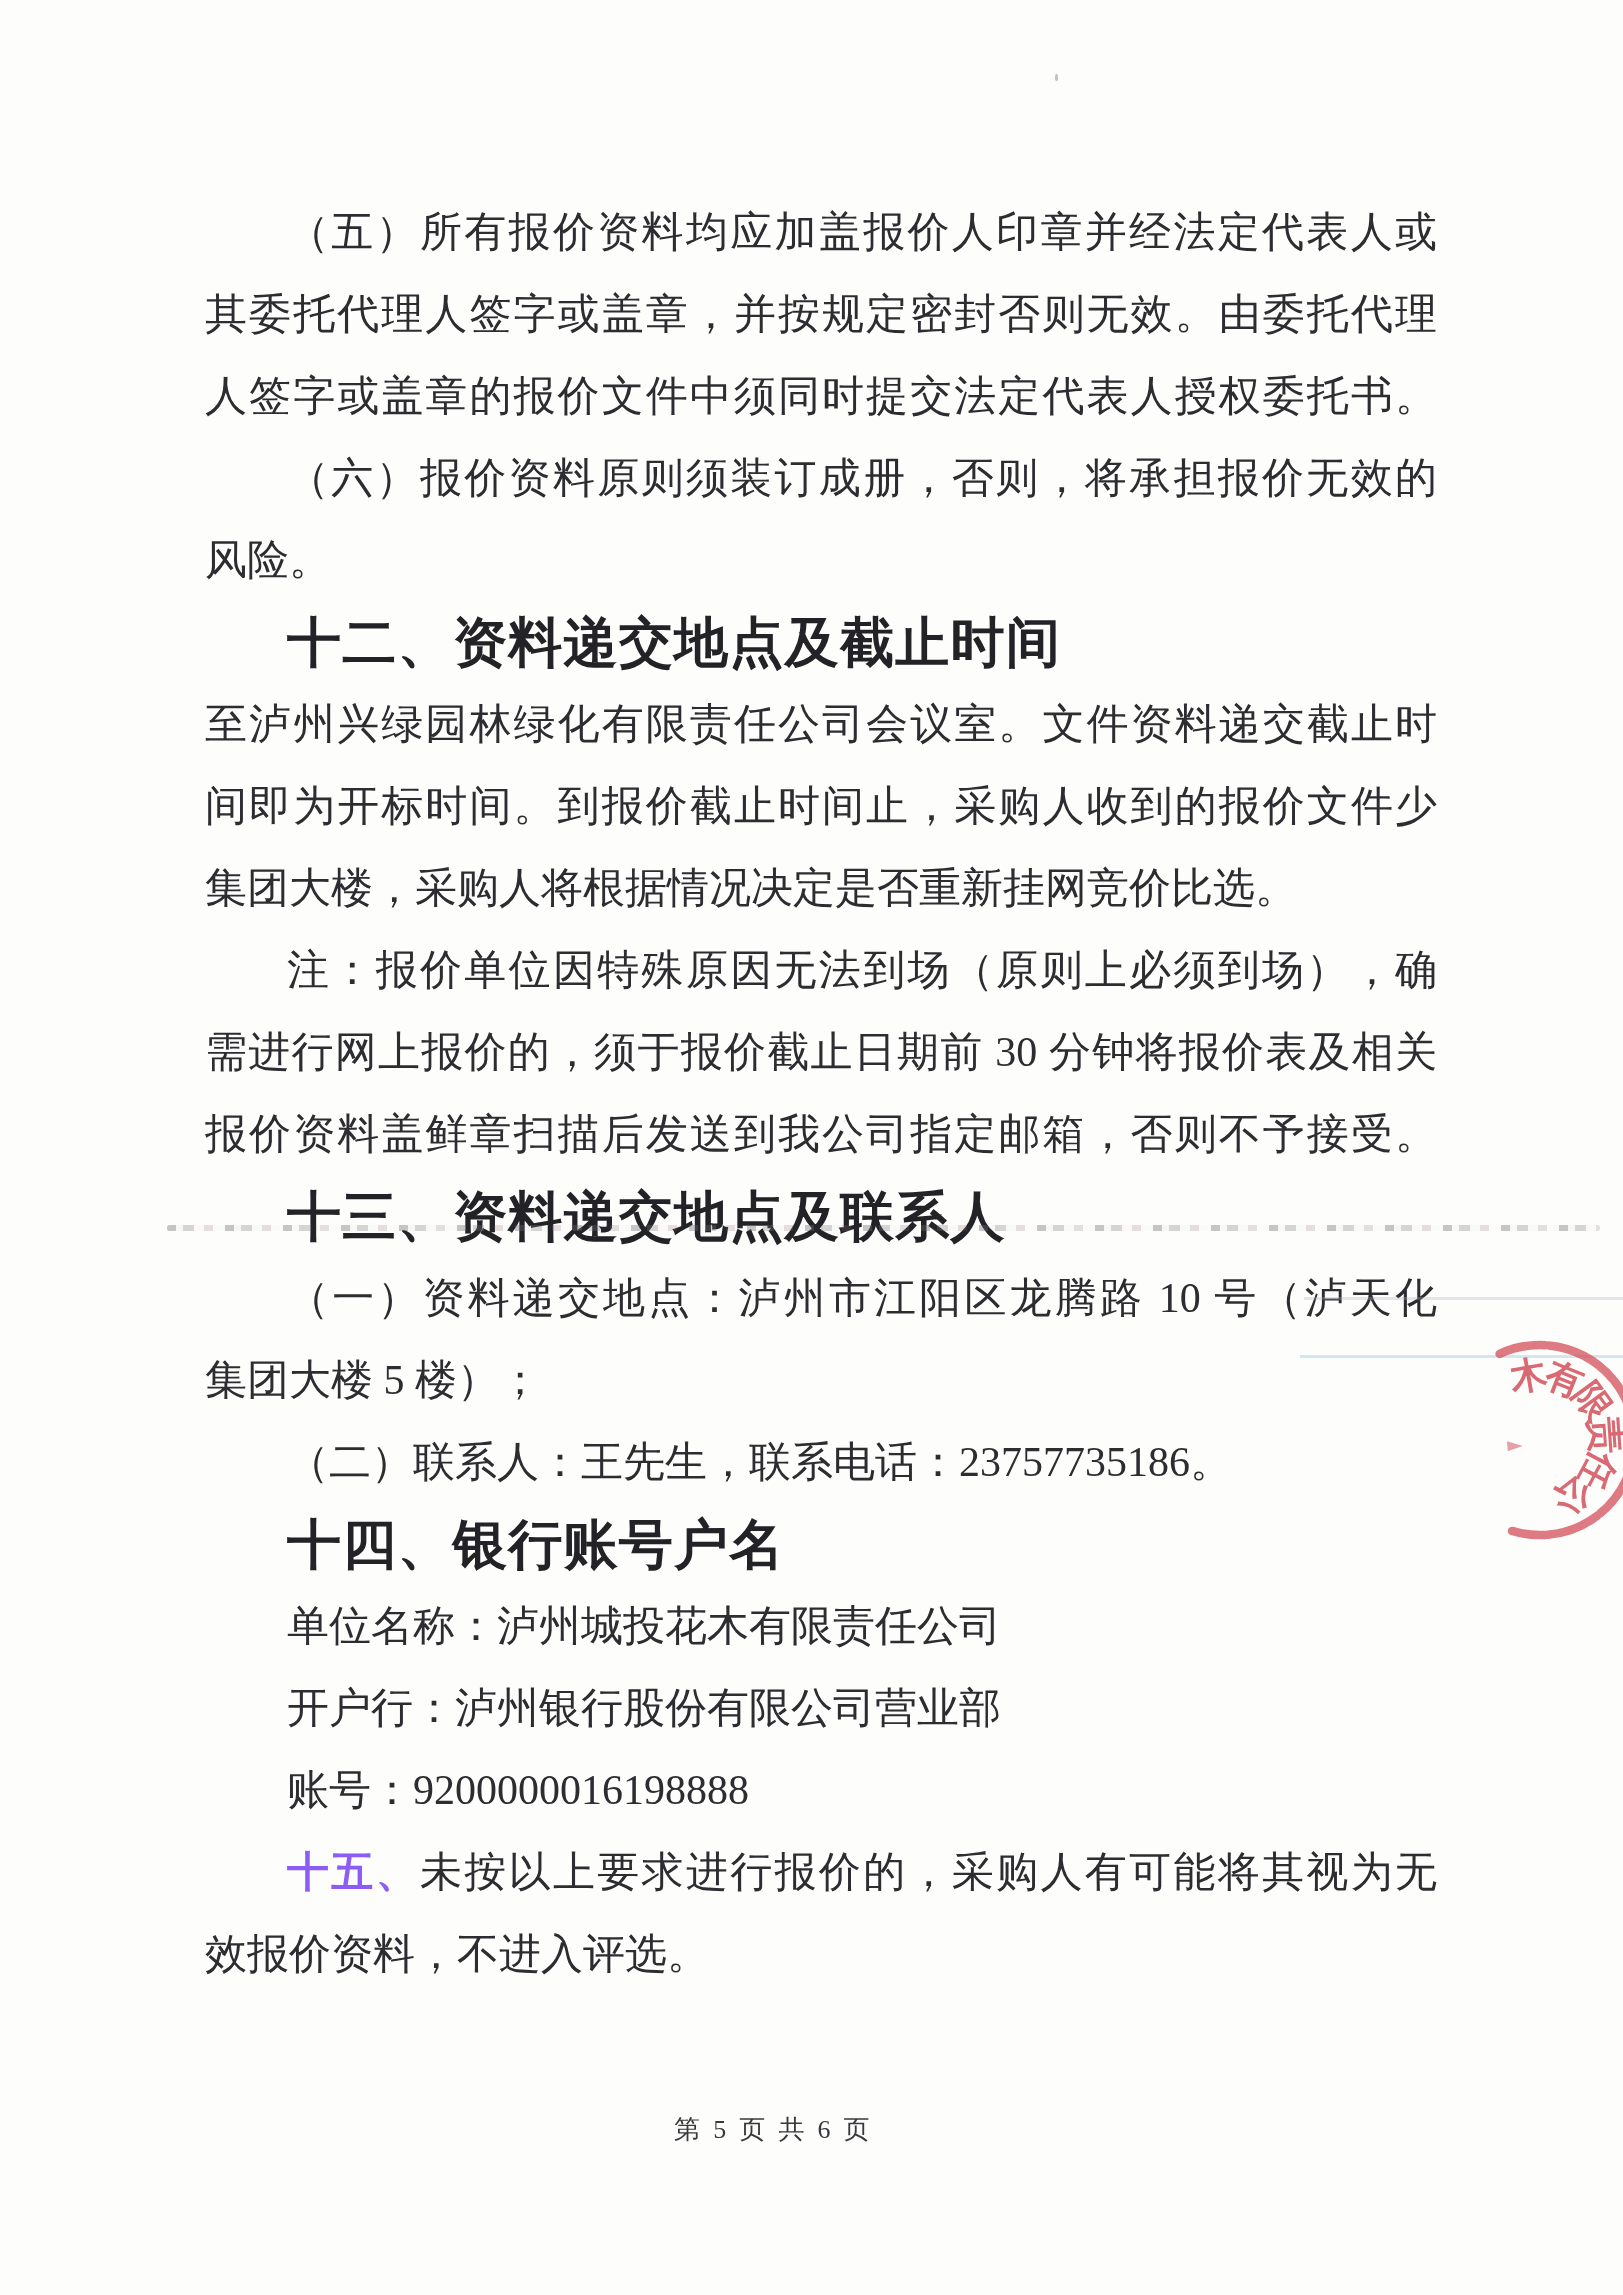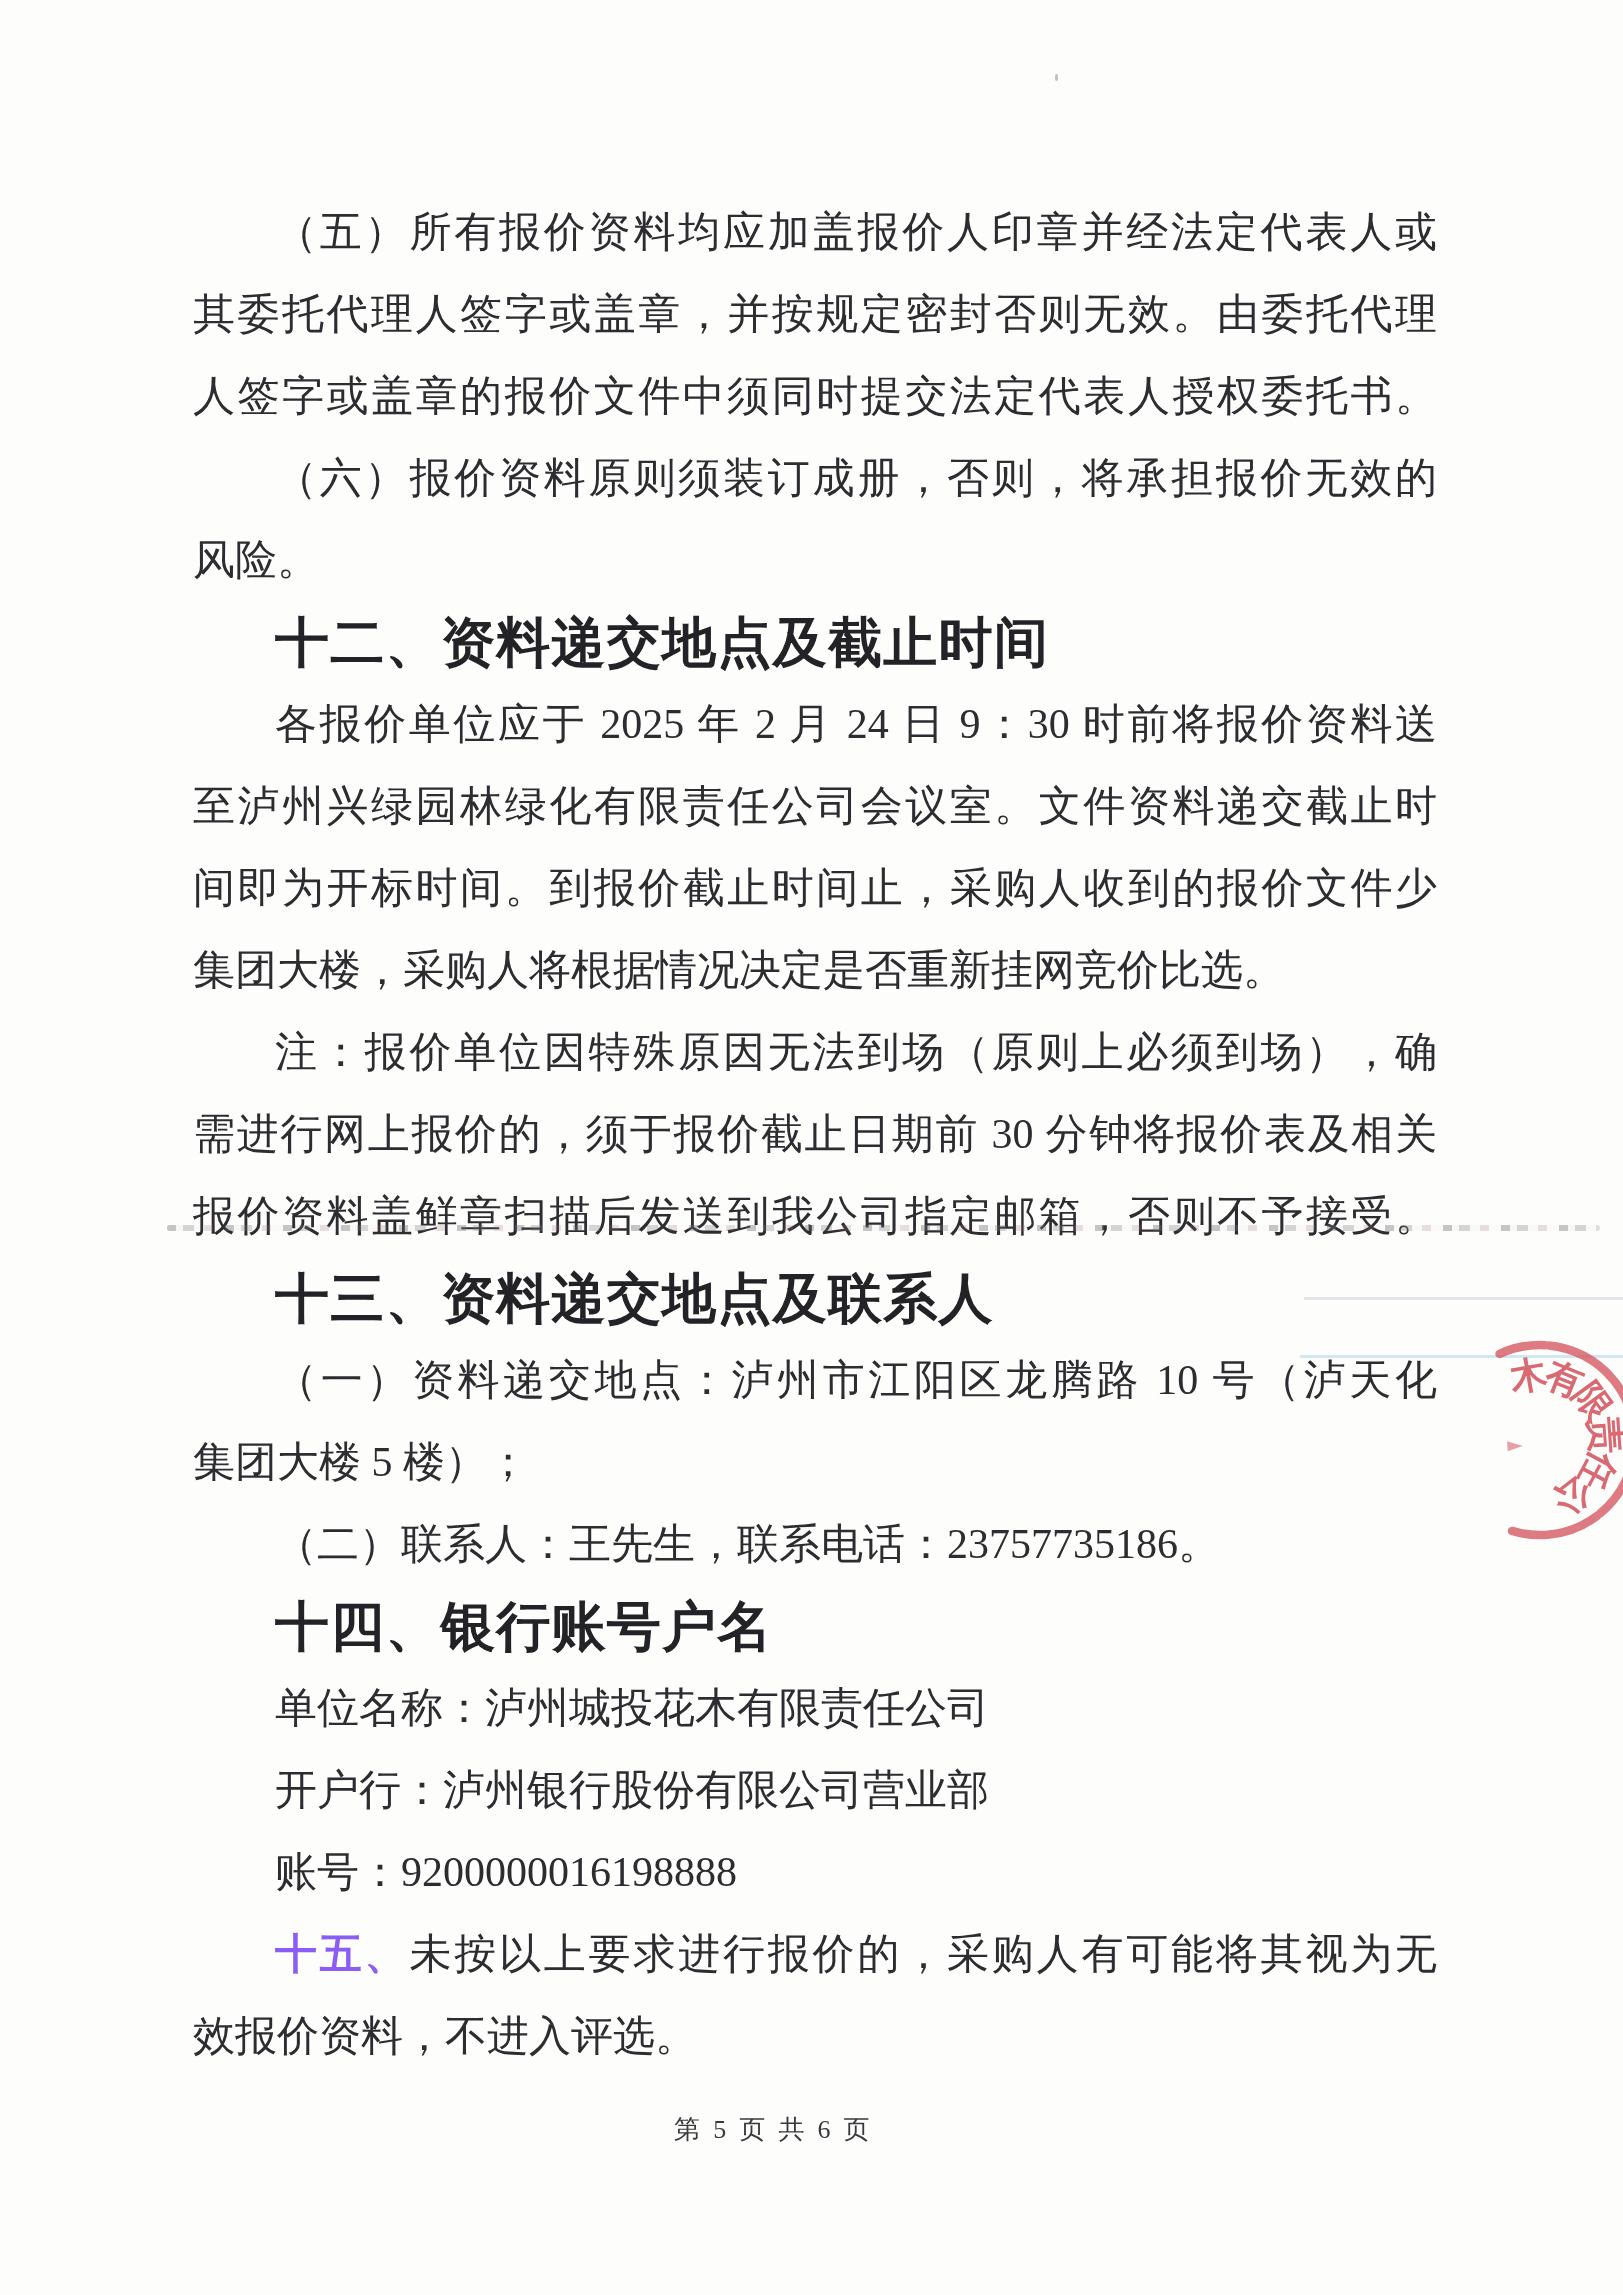--- a/index.html
+++ b/index.html
@@ -14,20 +14,21 @@
     position:absolute;
     left:193px; top:191px;
     width:1244px;
   }
   .line {
     height:82px;
     line-height:82px;
     font-size:42px;
     color:#2c2c31;
     font-family:"Liberation Serif","DejaVu Serif",serif;
+    margin-left:12px;
   }
   .line.indent { text-indent:82px; }
   .line.justify {
     text-align:justify;
     text-align-last:justify;
     text-justify:inter-character;
   }
   .line.heading {
     font-family:"Liberation Sans","DejaVu Sans",sans-serif;
     font-weight:700;
@@ -91,21 +92,20 @@
 
 <div class="page">
 
   <div class="doc-body" id="doc-body">
       <div class="line indent justify">（五）所有报价资料均应加盖报价人印章并经法定代表人或</div>
       <div class="line justify">其委托代理人签字或盖章，并按规定密封否则无效。由委托代理</div>
       <div class="line justify">人签字或盖章的报价文件中须同时提交法定代表人授权委托书。</div>
       <div class="line indent justify">（六）报价资料原则须装订成册，否则，将承担报价无效的</div>
       <div class="line">风险。</div>
       <div class="line heading indent">十二、资料递交地点及截止时间</div>
-      <div class="line indent justify">各报价单位应于 2025 年 2 月 24 日 9：30 时前将报价资料送</div>
       <div class="line justify">至泸州兴绿园林绿化有限责任公司会议室。文件资料递交截止时</div>
       <div class="line justify">间即为开标时间。到报价截止时间止，采购人收到的报价文件少</div>
       <div class="line">集团大楼，采购人将根据情况决定是否重新挂网竞价比选。</div>
       <div class="line indent justify">注：报价单位因特殊原因无法到场（原则上必须到场），确</div>
       <div class="line justify">需进行网上报价的，须于报价截止日期前 30 分钟将报价表及相关</div>
       <div class="line justify">报价资料盖鲜章扫描后发送到我公司指定邮箱，否则不予接受。</div>
       <div class="line heading indent">十三、资料递交地点及联系人</div>
       <div class="line indent justify">（一）资料递交地点：泸州市江阳区龙腾路 10 号（泸天化</div>
       <div class="line">集团大楼 5 楼）；</div>
       <div class="line indent">（二）联系人：王先生，联系电话：23757735186。</div>

